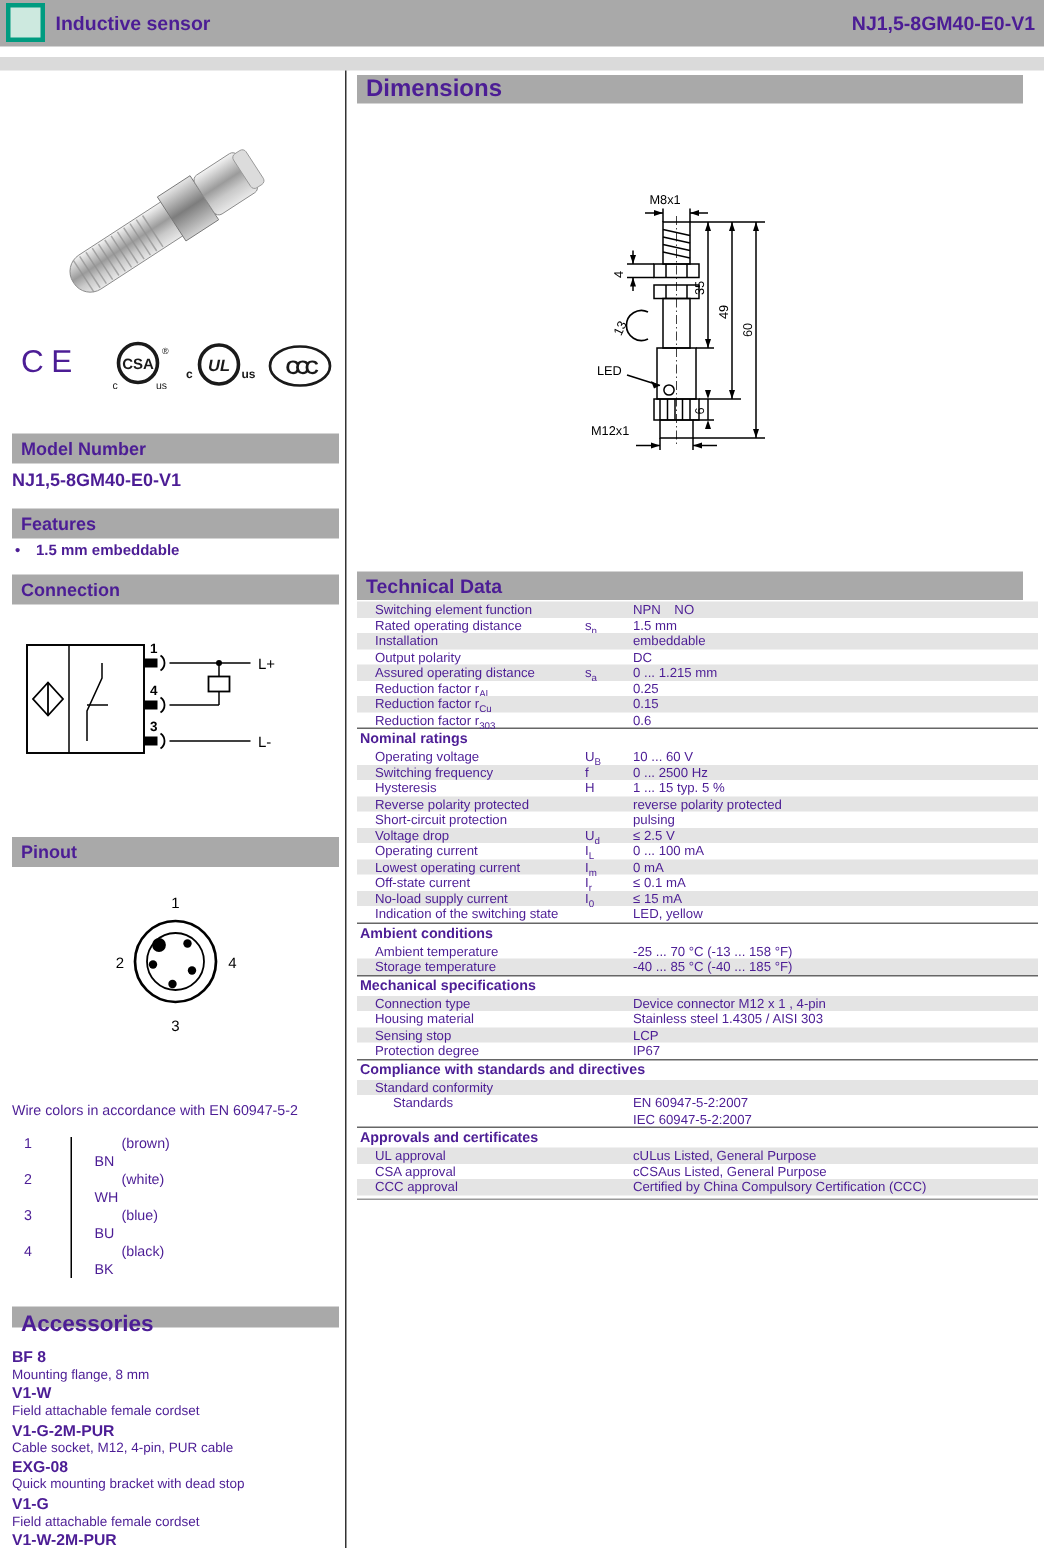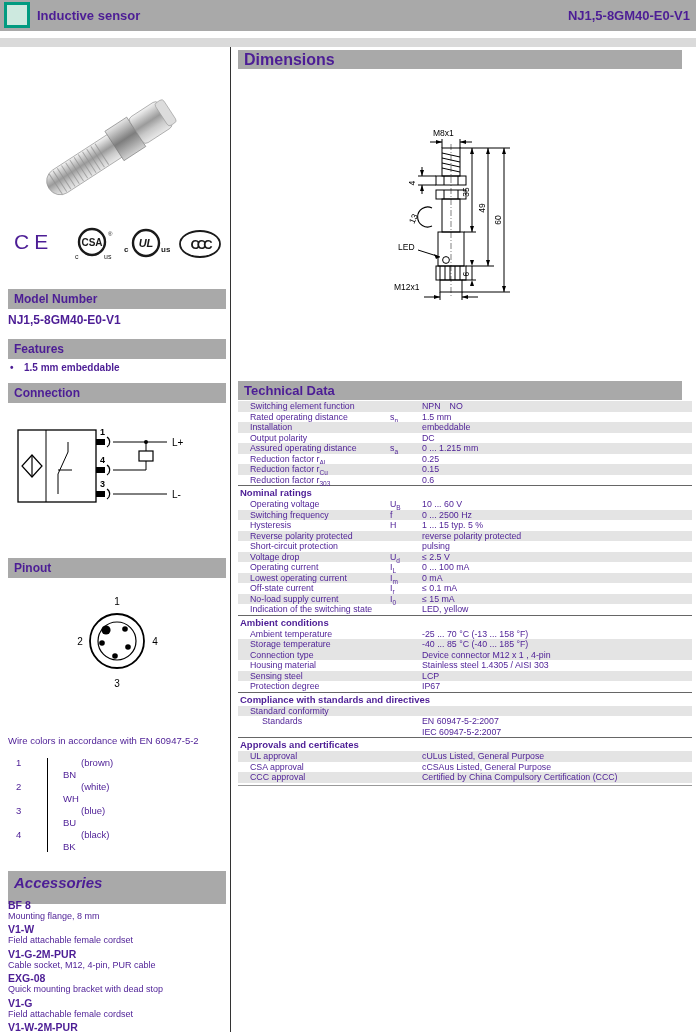--- a/index.html
+++ b/index.html
@@ -11,21 +11,21 @@
   .logo{position:absolute;left:4px;top:2px;width:20px;height:20px;background:#cde9df;border:3px solid #009b80;}
   .topbar-title{position:absolute;left:37px;top:8px;font-size:13px;font-weight:bold;}
   .topbar-model{position:absolute;right:6px;top:8px;font-size:13px;font-weight:bold;}
   .substrip{position:absolute;left:0;top:38px;width:696px;height:9px;background:#dadada;}
   .divider{position:absolute;left:230px;top:47px;width:1px;height:985px;background:#333;}
 
   
   .secbar{position:absolute;background:#a9a9a9;font-weight:bold;box-sizing:border-box;padding-left:6px;}
   .secbar.left{left:8px;width:218px;height:20px;font-size:12px;line-height:20px;}
   .secbar.right{left:238px;width:444px;height:19px;font-size:16px;line-height:19px;}
-  .secbar.big{height:33px;font-size:15px;line-height:24px;font-style:italic;}
+  .secbar.big{height:14px;font-size:15px;line-height:24px;}
 
   .model-text{position:absolute;left:8px;top:313px;font-size:12px;font-weight:bold;}
   .feature-item{position:absolute;left:10px;top:362px;font-size:10px;font-weight:bold;}
   .feature-item .bullet{display:inline-block;width:14px;}
 
   
   .wire-note{position:absolute;left:8px;top:735px;font-size:9.5px;}
   .wire-table{position:absolute;left:8px;top:757px;width:210px;font-size:9.5px;}
   .wire-table::before{content:"";position:absolute;left:39px;top:1px;bottom:1px;width:1px;background:#000;}
   .wire-row{display:flex;line-height:12px;}
@@ -314,23 +314,24 @@
       <div class="t-row"><span class="t-label">Short-circuit protection</span><span class="t-val">pulsing</span></div>
       <div class="t-row shaded"><span class="t-label">Voltage drop</span><span class="t-sym">U<sub>d</sub></span><span class="t-val">≤ 2.5 V</span></div>
       <div class="t-row"><span class="t-label">Operating current</span><span class="t-sym">I<sub>L</sub></span><span class="t-val">0 ... 100 mA</span></div>
       <div class="t-row shaded"><span class="t-label">Lowest operating current</span><span class="t-sym">I<sub>m</sub></span><span class="t-val">0 mA</span></div>
       <div class="t-row"><span class="t-label">Off-state current</span><span class="t-sym">I<sub>r</sub></span><span class="t-val">≤ 0.1 mA</span></div>
       <div class="t-row shaded"><span class="t-label">No-load supply current</span><span class="t-sym">I<sub>0</sub></span><span class="t-val">≤ 15 mA</span></div>
       <div class="t-row"><span class="t-label">Indication of the switching state</span><span class="t-val">LED, yellow</span></div>
       <div class="t-sec">Ambient conditions</div>
       <div class="t-row"><span class="t-label">Ambient temperature</span><span class="t-val">-25 ... 70 °C (-13 ... 158 °F)</span></div>
       <div class="t-row shaded"><span class="t-label">Storage temperature</span><span class="t-val">-40 ... 85 °C (-40 ... 185 °F)</span></div>
+      <div class="t-sec">Mechanical specifications</div>
       <div class="t-row shaded"><span class="t-label">Connection type</span><span class="t-val">Device connector M12 x 1 , 4-pin</span></div>
       <div class="t-row"><span class="t-label">Housing material</span><span class="t-val">Stainless steel 1.4305 / AISI 303</span></div>
-      <div class="t-row shaded"><span class="t-label">Sensing steel</span><span class="t-val">LCP</span></div>
+      <div class="t-row shaded"><span class="t-label">Sensing stop</span><span class="t-val">LCP</span></div>
       <div class="t-row"><span class="t-label">Protection degree</span><span class="t-val">IP67</span></div>
       <div class="t-sec">Compliance with standards and directives</div>
       <div class="t-row shaded"><span class="t-label">Standard conformity</span><span class="t-val"></span></div>
       <div class="t-row" style="height: 21px;"><span class="t-label" style="padding-left: 12px;">Standards</span><span class="t-val">EN 60947-5-2:2007<div>IEC 60947-5-2:2007</div></span></div>
       <div class="t-sec">Approvals and certificates</div>
       <div class="t-row shaded"><span class="t-label">UL approval</span><span class="t-val">cULus Listed, General Purpose</span></div>
       <div class="t-row"><span class="t-label">CSA approval</span><span class="t-val">cCSAus Listed, General Purpose</span></div>
       <div class="t-row shaded"><span class="t-label">CCC approval</span><span class="t-val">Certified by China Compulsory Certification (CCC)</span></div>
     </div>
 

